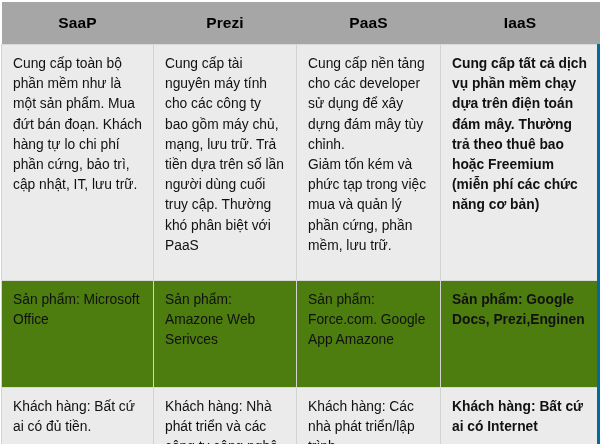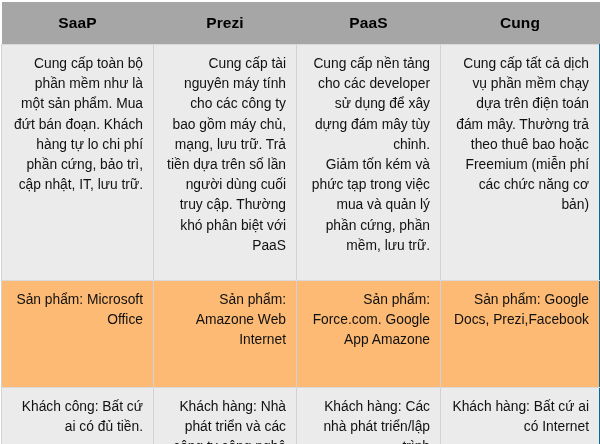--- a/index.html
+++ b/index.html
@@ -57,49 +57,48 @@
     line-height: 1.465;
     color: #111111;
     padding: 9px 10px 10px 11px;
     border-left: 1px solid #d2d2d2;
     border-right: 1px solid #d2d2d2;
     border-top: 1px solid #d9d9d9;
     border-bottom: 1px solid #d9d9d9;
     word-wrap: break-word;
   }
   tbody td:first-child { border-left: 1px solid #d2d2d2; }
-  tbody td:last-child  { border-right: 1px solid #0369a1; }
+  tbody td:last-child  { border-right: 5px solid #0369a1; font-weight: bold; }
 
   tr.row-desc td      { background: #ebebeb; height: 216px; }
-  tr.row-product td   { background: #fdba74; height: 87px; }
+  tr.row-product td   { background: #4d7c0f; height: 87px; }
   tr.row-customer td  { background: #ebebeb; height: 92px; }
 
   .cell-text {
     display: block;
     white-space: pre-line;
-    text-align: right;
   }
 </style>
 </head>
 <body>
 
 <div class="table-wrap">
   <table class="compare">
     <colgroup>
       <col class="c1">
         <col class="c2">
         <col class="c3">
         <col class="c4">
     </colgroup>
     <thead>
       <tr class="header-row">
         <th>SaaP</th>
         <th>Prezi</th>
         <th>PaaS</th>
-        <th>Cung</th>
+        <th>IaaS</th>
       </tr>
     </thead>
     <tbody>
       <tr class="row-desc">
         <td>
             <span class="cell-text">Cung cấp toàn bộ phần mềm như là một sản phẩm. Mua đứt bán đoạn. Khách hàng tự lo chi phí phần cứng, bảo trì, cập nhật, IT, lưu trữ.</span>
           </td>
         <td>
             <span class="cell-text">Cung cấp tài nguyên máy tính cho các công ty bao gồm máy chủ, mạng, lưu trữ. Trả tiền dựa trên số lần người dùng cuối truy cập. Thường khó phân biệt với PaaS</span>
           </td>
@@ -109,32 +108,32 @@
           </td>
         <td>
             <span class="cell-text">Cung cấp tất cả dịch vụ phần mềm chạy dựa trên điện toán đám mây. Thường trả theo thuê bao hoặc Freemium (miễn phí các chức năng cơ bản)</span>
           </td>
       </tr>
       <tr class="row-product">
         <td>
             <span class="cell-text">Sản phẩm: Microsoft Office</span>
           </td>
         <td>
-            <span class="cell-text">Sản phẩm: Amazone Web Internet</span>
+            <span class="cell-text">Sản phẩm: Amazone Web Serivces</span>
           </td>
         <td>
             <span class="cell-text">Sản phẩm: Force.com. Google App Amazone</span>
           </td>
         <td>
-            <span class="cell-text">Sản phẩm: Google Docs, Prezi,Facebook</span>
+            <span class="cell-text">Sản phẩm: Google Docs, Prezi,Enginen</span>
           </td>
       </tr>
       <tr class="row-customer">
         <td>
-            <span class="cell-text">Khách công: Bất cứ ai có đủ tiền.</span>
+            <span class="cell-text">Khách hàng: Bất cứ ai có đủ tiền.</span>
           </td>
         <td>
             <span class="cell-text">Khách hàng: Nhà phát triển và các công ty công nghệ</span>
           </td>
         <td>
             <span class="cell-text">Khách hàng: Các nhà phát triển/lập trình</span>
           </td>
         <td>
             <span class="cell-text">Khách hàng: Bất cứ ai có Internet</span>
           </td>

